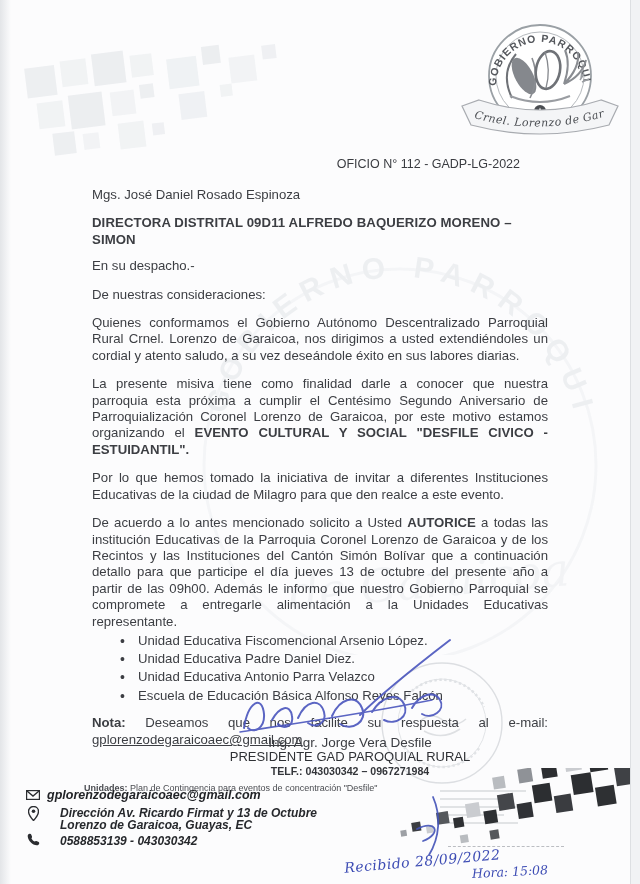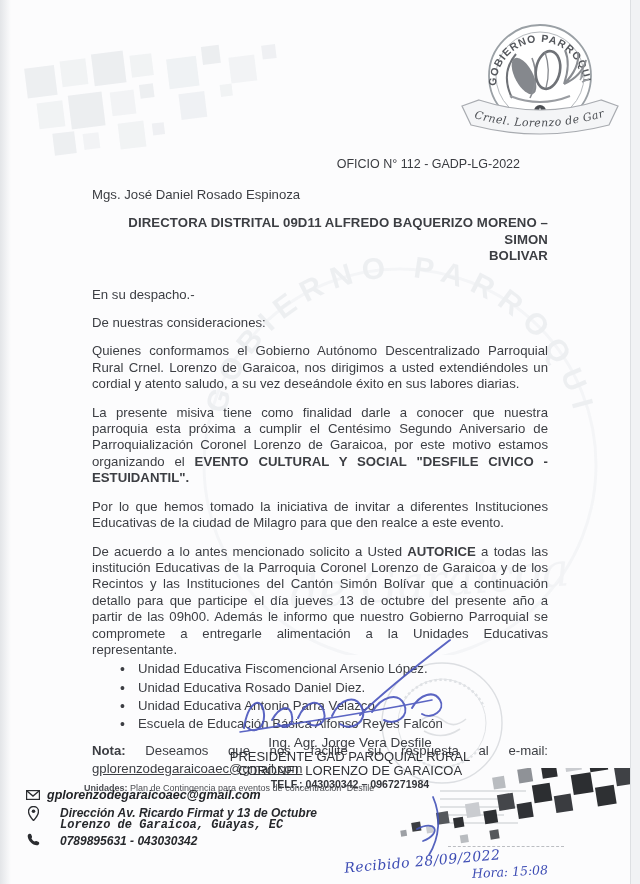--- a/index.html
+++ b/index.html
@@ -11,37 +11,37 @@
   .edge-left{left:0;top:0;width:11px;height:884px;background:linear-gradient(90deg,#e3e5e8,#fcfcfd);z-index:6;}
   .edge-right{right:0;top:0;width:9px;height:884px;background:#f1f2f4;border-left:1px solid #dddfe2;z-index:6;}
   
   .dateline{top:138px;left:90px;right:118px;text-align:right;font-weight:bold;font-size:15px;color:#35373c;z-index:3;}
   .oficioline{top:157px;left:90px;right:120px;text-align:right;font-weight:normal;font-size:12.5px;color:#3a3c41;z-index:3;}
   
   .content{position:absolute;left:92px;right:92px;top:187px;font-size:13.2px;line-height:16.4px;z-index:3;}
   .content p{margin:0 0 12px 0;}
   .just{text-align:justify;}
   .recipient-name{margin-bottom:1px;}
-  .rtitle{font-weight:bold;letter-spacing:.1px;text-align:right;}
+  .rtitle{font-weight:bold;letter-spacing:.1px;}
   .gap{height:10px;}
   ul.bullets{list-style:none;margin:2px 0 10px 0;padding:0;}
   ul.bullets li{padding-left:46px;position:relative;line-height:18.2px;}
   ul.bullets li::before{content:"•";position:absolute;left:28px;top:0;font-size:14px;}
   .nota-line{text-align:justify;text-align-last:justify;margin-bottom:1px;}
   .email-u{text-decoration:underline;margin-bottom:14px;}
   
   .sigblock{top:735px;left:170px;width:360px;text-align:center;z-index:3;}
   .sig-name{font-size:13.5px;color:#3b3d42;}
   .sig-t1,.sig-t2{font-size:13px;font-weight:normal;color:#2f3135;line-height:13.5px;}
   .sig-tel{font-size:10.6px;font-weight:bold;color:#33353a;margin-top:1px;}
   
   .adjunto{top:783px;left:84px;right:60px;font-size:9px;color:#4a4c51;z-index:3;}
   .f-email{top:788px;left:47px;font-size:12.5px;font-weight:bold;font-style:italic;color:#212327;z-index:3;}
   .f-addr1{top:806px;left:60px;font-size:12px;font-weight:bold;font-style:italic;color:#26282c;z-index:3;}
-  .f-addr2{top:818px;left:60px;font-size:12px;font-weight:bold;font-style:italic;color:#26282c;z-index:3;font-family:Liberation Mono, monospace;}
+  .f-addr2{top:818px;left:60px;font-size:12px;font-weight:bold;font-style:italic;color:#26282c;z-index:3;}
   .f-phone{top:834px;left:60px;font-size:12px;font-weight:bold;font-style:italic;color:#26282c;z-index:3;}
   .f-icon{z-index:3;}
   
   .hand{font-family:"DejaVu Serif",serif;font-style:italic;color:#3d4cb4;z-index:5;}
   .hand-received{top:853px;left:344px;font-size:14px;transform:rotate(-5deg);letter-spacing:.5px;}
   .hand-time{top:864px;left:472px;font-size:12.5px;transform:rotate(-3deg);}
   .dashed{top:846px;left:448px;width:116px;border-top:1.6px dashed #b0b3b8;opacity:.85;z-index:2;}
   .stamp-lines{top:790px;left:440px;z-index:1;opacity:.5;}
   .stamp-lines div{height:2px;background:#9aa0a6;margin-bottom:6px;opacity:.55;}
   svg{display:block;}
@@ -114,31 +114,30 @@
     <text font-family="DejaVu Serif,serif" font-style="italic" font-size="11" fill="#4c4f54" letter-spacing=".4">
       <textPath href="#ribbon-arc">Crnel. Lorenzo de Garaicoa</textPath>
     </text>
   </svg>
 
   <div class="abs oficioline">OFICIO N° 112 - GADP-LG-2022</div>
 
   <div class="content">
     <p class="recipient-name">Mgs. José Daniel Rosado Espinoza</p>
     <p style="margin-bottom:0" class="rtitle">DIRECTORA DISTRITAL 09D11 ALFREDO BAQUERIZO MORENO –SIMON</p>
-    <p class="rtitle">BOLIVAR</p>
     <div class="gap"></div>
     <p>En su despacho.-</p>
     <p>De nuestras consideraciones:</p>
     <p class="just">Quienes conformamos el Gobierno Autónomo Descentralizado Parroquial Rural Crnel. Lorenzo de Garaicoa, nos dirigimos a usted extendiéndoles un cordial y atento saludo, a su vez deseándole éxito en sus labores diarias.</p>
     <p class="just"><span>La presente misiva tiene como finalidad darle a conocer que nuestra parroquia esta próxima a cumplir el Centésimo Segundo Aniversario de Parroquialización Coronel Lorenzo de Garaicoa, por este motivo estamos organizando el </span><span class="b">EVENTO CULTURAL Y SOCIAL "DESFILE CIVICO - ESTUIDANTIL".</span></p>
     <p class="just">Por lo que hemos tomado la iniciativa de invitar a diferentes Instituciones Educativas de la ciudad de Milagro para que den realce a este evento.</p>
     <p class="just" style="margin-bottom:2px"><span>De acuerdo a lo antes mencionado solicito a Usted </span><span class="b">AUTORICE</span><span> a todas las institución Educativas de la Parroquia Coronel Lorenzo de Garaicoa y de los Recintos y las Instituciones del Cantón Simón Bolívar que a continuación detallo para que participe el día jueves 13 de octubre del presente año a partir de las 09h00. Además le informo que nuestro Gobierno Parroquial se compromete a entregarle alimentación a la Unidades Educativas representante.</span></p>
     <ul class="bullets">
       <li>Unidad Educativa Fiscomencional Arsenio López.</li>
-      <li>Unidad Educativa Rosado Daniel Diez.</li>
+      <li>Unidad Educativa Padre Daniel Diez.</li>
       <li>Unidad Educativa Antonio Parra Velazco</li>
       <li>Escuela de Educación Básica Alfonso Reyes Falcón</li>
     </ul>
     <div class="nota-line"><span class="b">Nota:</span> <span>Deseamos que nos facilite su respuesta al e-mail:</span></div>
     <div class="email-u">gplorenzodegaraicoaec@gmail.com</div>
   </div>
 
   <svg class="abs" style="left:372px;top:655px;z-index:1;opacity:.55" width="140" height="140" viewBox="0 0 140 140">
     <circle cx="70" cy="68" r="60" fill="none" stroke="#c3c7cc" stroke-width="1.4"></circle>
     <circle cx="70" cy="68" r="44" fill="none" stroke="#ccd0d4" stroke-width="1"></circle>
@@ -156,21 +155,20 @@
       <path d="M 100,80 C 108,62 124,58 130,72 C 136,85 120,96 108,88"></path>
       <path d="M 140,76 C 150,60 166,56 172,68 C 178,80 164,90 152,84"></path>
       <path d="M 180,72 C 188,58 202,54 208,64 C 214,74 200,84 190,78"></path>
       <path d="M 8,96 C 60,88 130,78 200,64" stroke-width="1.6"></path>
     </g>
   </svg>
 
   <div class="abs sigblock">
     <div class="sig-name">Ing. Agr. Jorge Vera Desfile</div>
     <div class="sig-t1">PRESIDENTE GAD PAROQUIAL RURAL</div>
-    <div class="sig-t2">CORONEL LORENZO DE GARAICOA</div>
     <div class="sig-tel">TELF.: 043030342 – 0967271984</div>
   </div>
 
   <div class="abs adjunto"><span class="b">Unidades:</span><span> Plan de Contingencia para eventos de concentración "Desfile"</span></div>
 
   <svg class="abs f-icon" style="left:26px;top:790px" width="14" height="10" viewBox="0 0 14 10">
     <rect x="0.5" y="0.5" width="13" height="9" fill="none" stroke="#2b2d31" stroke-width="1.4"></rect>
     <path d="M 1,1 L 7,6 L 13,1" fill="none" stroke="#2b2d31" stroke-width="1.4"></path>
   </svg>
   <div class="abs f-email">gplorenzodegaraicoaec@gmail.com</div>
@@ -178,21 +176,21 @@
   <svg class="abs f-icon" style="left:28px;top:806px" width="11" height="15" viewBox="0 0 11 15">
     <path d="M 5.5,0.5 C 8.3,0.5 10.5,2.7 10.5,5.4 C 10.5,9 5.5,14.5 5.5,14.5 C 5.5,14.5 0.5,9 0.5,5.4 C 0.5,2.7 2.7,0.5 5.5,0.5 Z" fill="none" stroke="#2b2d31" stroke-width="1.4"></path>
     <circle cx="5.5" cy="5.3" r="1.8" fill="#2b2d31"></circle>
   </svg>
   <div class="abs f-addr1">Dirección Av. Ricardo Firmat y 13 de Octubre</div>
   <div class="abs f-addr2">Lorenzo de Garaicoa, Guayas, EC</div>
 
   <svg class="abs f-icon" style="left:27px;top:833px" width="13" height="13" viewBox="0 0 13 13">
     <path d="M 2.6,0.8 C 3.4,0.6 4,1 4.3,1.8 L 5,3.6 C 5.2,4.3 5,4.8 4.4,5.3 C 5.1,6.9 6.1,7.9 7.7,8.6 C 8.2,8 8.7,7.8 9.4,8 L 11.2,8.7 C 12,9 12.4,9.6 12.2,10.4 C 12,11.5 11,12.4 9.8,12.3 C 5.2,11.9 1.1,7.8 0.7,3.2 C 0.6,2 1.5,1 2.6,0.8 Z" fill="#2b2d31"></path>
   </svg>
-  <div class="abs f-phone">0789895631 - 043030342</div>
+  <div class="abs f-phone">0588853139 - 043030342</div>
 
   <div class="abs stamp-lines">
     <div style="width:86px"></div>
     <div style="width:70px"></div>
     <div style="width:92px"></div>
     <div style="width:64px"></div>
     <div style="width:78px"></div>
   </div>
   <div class="abs dashed"></div>
 

